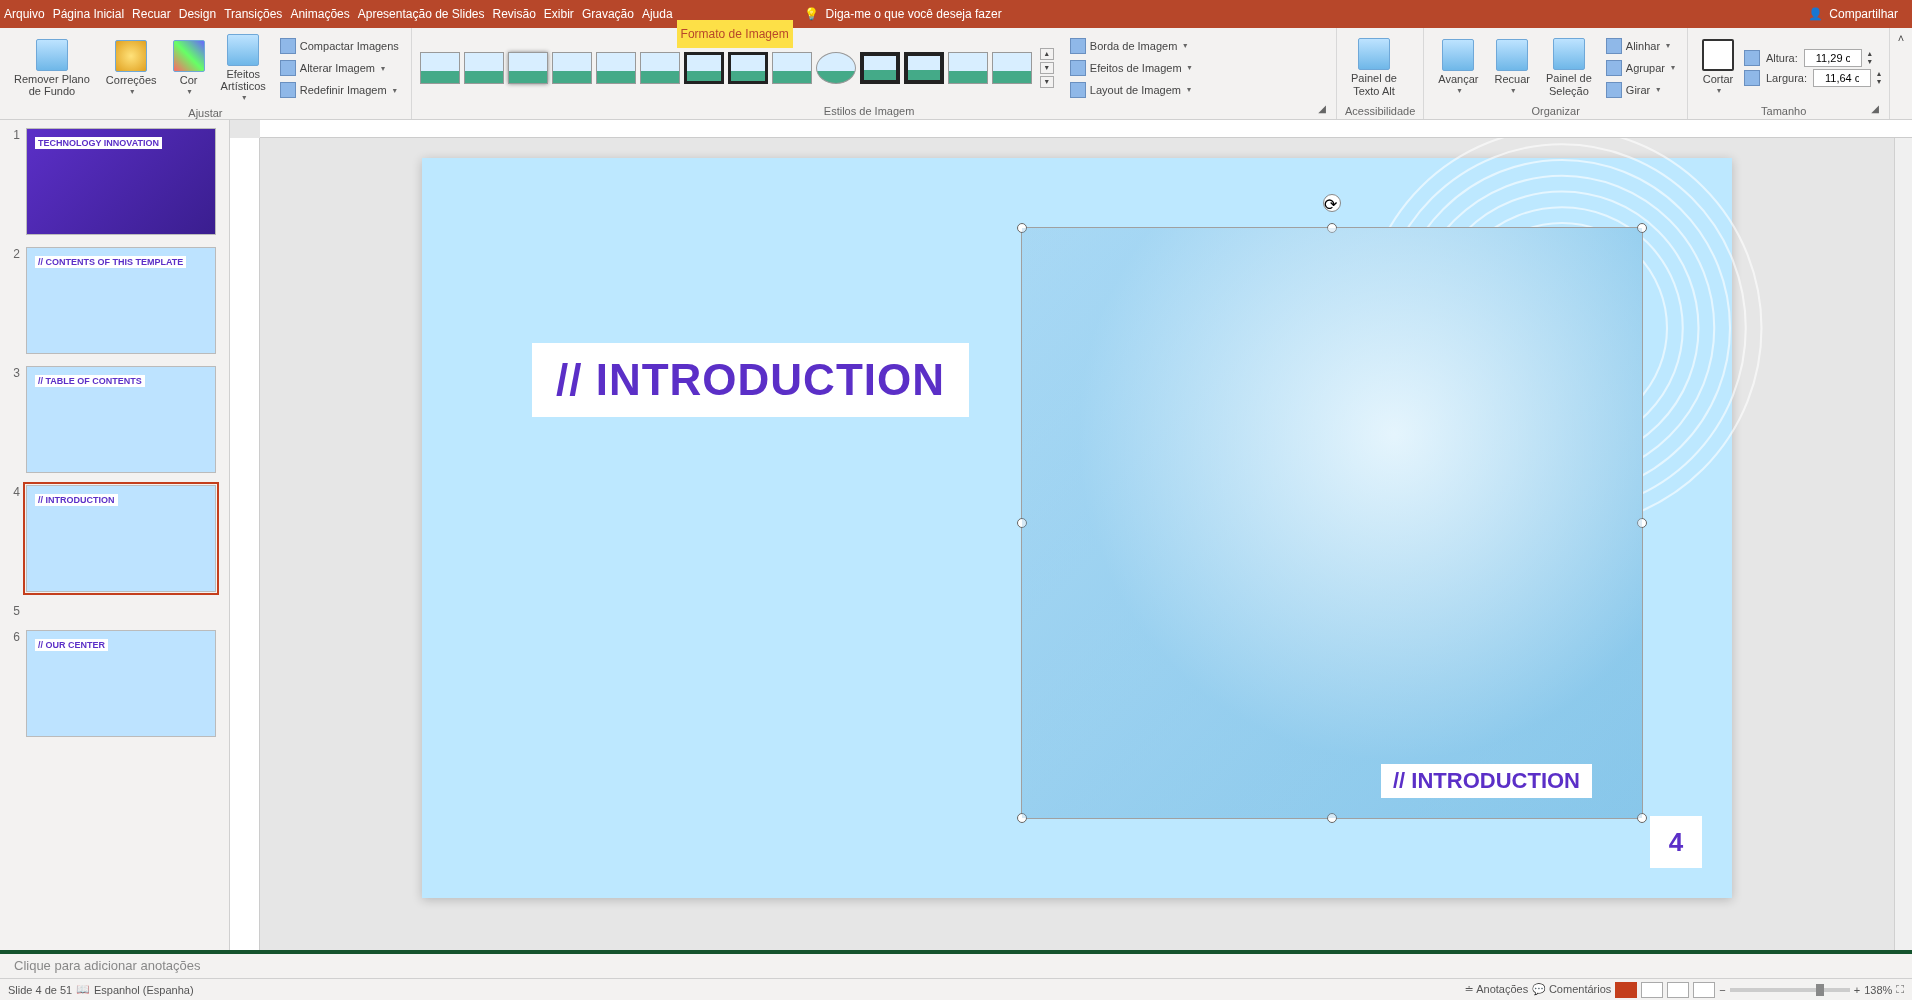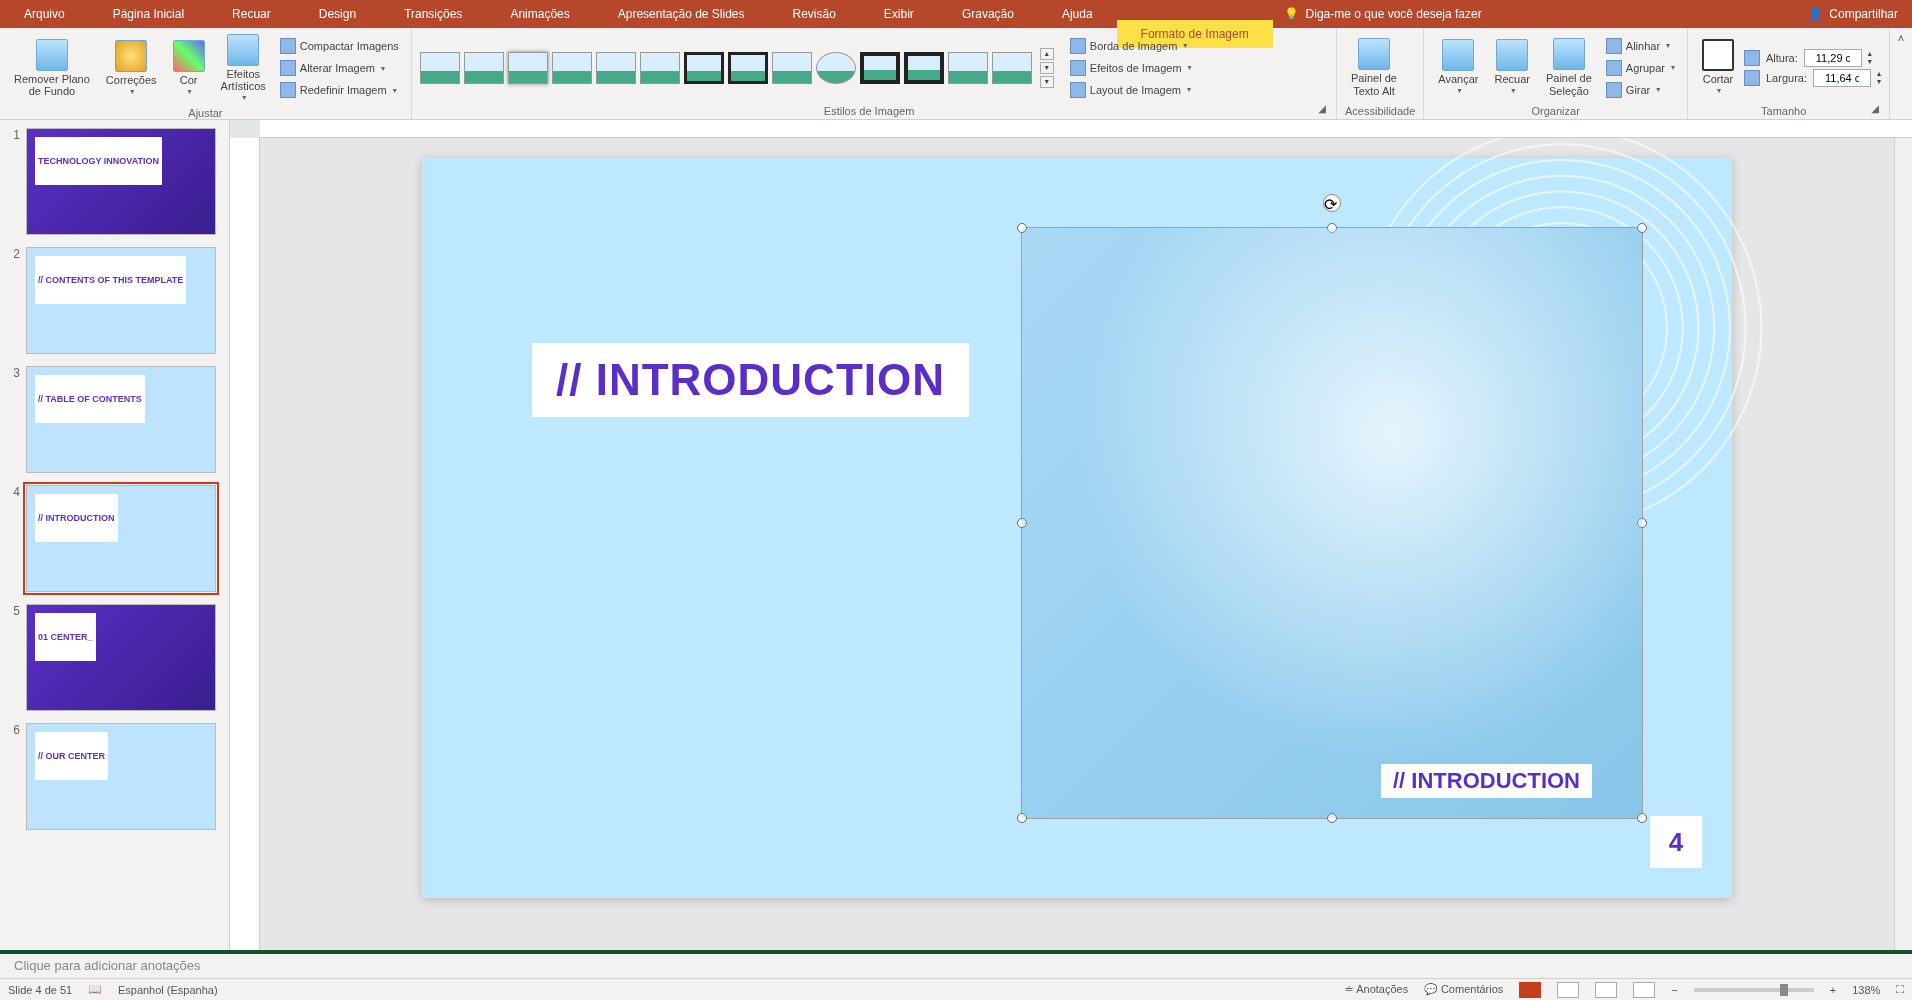--- a/index.html
+++ b/index.html
@@ -1,20 +1,20 @@
 <!DOCTYPE html>
 <html><head>
 <meta charset="utf-8">
 <style>
   * { margin: 0; padding: 0; box-sizing: border-box; font-family: "Segoe UI", Arial, sans-serif; }
   body { background: #e6e6e6; overflow: hidden; width: 1912px; height: 1000px; }
 
   
   .tabstrip { background: #b7472a; height: 28px; display: flex; align-items: center; color: #fff; font-size: 12px; }
-  .tabstrip .tab { padding: 0 24px; height: 28px; display: flex; align-items: center; cursor: pointer; }
+  .tabstrip .tab { padding: 0 4px; height: 28px; display: flex; align-items: center; cursor: pointer; }
   .tabstrip .tab.active { background: #fde047; color: #b7472a; margin-top: 40px; }
   .tabstrip .spacer { flex: 1; }
   .tabstrip .tellme { display: flex; align-items: center; padding: 0 12px; gap: 6px; }
   .tabstrip .share { padding: 0 14px; display:flex; align-items:center; gap:6px; }
 
   
   .ribbon { background: #f3f2f1; height: 92px; border-bottom: 1px solid #d0d0d0; display: flex; font-size: 11px; color: #444; }
   .group { border-right: 1px solid #d8d8d8; padding: 4px 8px 2px 8px; display: flex; flex-direction: column; justify-content: space-between; }
   .group-label { text-align: center; font-size: 11px; color: #666; padding-top: 2px;}
   .group-body { flex: 1; display: flex; align-items: center; gap: 4px; }
@@ -29,21 +29,21 @@
   .launcher { font-size:10px; color:#666; text-align:right; cursor:pointer; padding-right:2px;}
 
   
   .main { display:flex; height: calc(1000px - 28px - 92px - 22px - 28px); }
   .thumbs { width:230px; background:#f3f2f1; border-right:1px solid #d0d0d0; overflow-y:auto; padding:8px 4px 8px 8px;}
   .thumbwrap { display:flex; gap:6px; margin-bottom:12px;}
   .thumbnum { width:12px; font-size:12px; color:#666; text-align:right;}
   .thumb { width:190px; height:107px; background:#bde3ff; border:1px solid #bbb; position:relative; cursor:pointer; overflow:hidden;}
   .thumb.sel { outline:2px solid #c43e1c; outline-offset:1px;}
   .thumb.purple { background: linear-gradient(135deg,#5b2fc7,#3a1e8f); }
-  .thumb-title { position:absolute; left:8px; top:8px; background:#fff; color:#5b2fc7; font-size:9px; font-weight:bold; padding:19px 3px;}
+  .thumb-title { position:absolute; left:8px; top:8px; background:#fff; color:#5b2fc7; font-size:9px; font-weight:bold; padding:1px 3px;}
   
   
   .editor { flex:1; display:flex; flex-direction:column; background:#e6e6e6;}
   .ruler-h { height:18px; background:#fff; border-bottom:1px solid #ccc; margin-left:30px;}
   .editbody { flex:1; display:flex;}
   .ruler-v { width:30px; background:#fff; border-right:1px solid #ccc;}
   .canvas-area { flex:1; position:relative; overflow:auto; display:flex; align-items:flex-start; justify-content:center; padding:20px 40px;}
   .slide { width:1310px; height:740px; background:#bde8ff; position:relative; box-shadow:0 2px 10px rgba(0,0,0,.2);}
   
   .slide .decor-circles { position:absolute; right:-40px; top:-40px; width:420px; height:420px; }
@@ -63,21 +63,21 @@
   .rot { position:absolute; left:50%; top:-34px; transform:translateX(-50%); width:18px; height:18px; border:1px solid #888; border-radius:50%; background:#fff;}
   
   .intro-title { position:absolute; left:110px; top:185px; background:#fff; padding:12px 24px; color:#5b2fc7; font-family: "Arial Black", sans-serif; font-weight:900; font-size:44px; letter-spacing:1px;}
   .intro-body { position:absolute; left:120px; top:320px; width:480px; color:#5b2fc7; font-family: "Courier New", monospace; font-size:24px; line-height:1.5;}
   .badge { position:absolute; right:140px; bottom:100px; background:#fff; color:#5b2fc7; font-weight:900; font-size:22px; padding:4px 12px; font-family:"Arial Black",sans-serif;}
   .pagenum { position:absolute; right:30px; bottom:30px; background:#fff; width:52px; height:52px; display:flex; align-items:center; justify-content:center; color:#5b2fc7; font-size:26px; font-weight:bold;}
 
   .notes { height:28px; background:#f3f2f1; border-top:4px solid #14532d; padding:4px 14px; color:#888; font-size:13px;}
 
   
-  .status { height:22px; background:#f3f2f1; border-top:1px solid #d0d0d0; display:flex; align-items:center; font-size:11px; color:#555; padding:0 8px; gap:16px;}
+  .status { height:22px; background:#f3f2f1; border-top:1px solid #d0d0d0; display:flex; align-items:center; font-size:11px; color:#555; padding:0 8px; gap:4px;}
   .status .spacer{flex:1;}
   .status .viewbtn { width:22px; height:16px; border:1px solid #aaa; background:#fff; cursor:pointer;}
   .status .viewbtn.active{ background:#c43e1c; border-color:#c43e1c;}
   .zoomtrack { width:120px; height:4px; background:#ccc; position:relative;}
   .zoomtrack .knob{ position:absolute; top:-4px; left:72%; width:8px; height:12px; background:#888;}
   
   .sb-v { width:18px; background:#f0f0f0; border-left:1px solid #d0d0d0;}
   
   .ico-small{ width:16px; height:16px; background:#8fb8e8; border:1px solid #6a90c0; display:inline-block;}
   .drop::after{content:"▾"; font-size:8px; margin-left:2px; color:#666;}
@@ -292,23 +292,20 @@
         </div>
       </div>
       <div class="thumbwrap">
         <div class="thumbnum">4</div>
         <div class="thumb sel">
           <div class="thumb-title">// INTRODUCTION</div>
         </div>
       </div>
       <div class="thumbwrap">
         <div class="thumbnum">5</div>
-        <div class="thumb purple">
-          <div class="thumb-title" style="background: rgb(255, 255, 255); color: rgb(91, 47, 199);">01 CENTER_</div>
-        </div>
       </div>
       <div class="thumbwrap">
         <div class="thumbnum">6</div>
         <div class="thumb">
           <div class="thumb-title">// OUR CENTER</div>
         </div>
       </div>
     </div>
 
   <div class="editor">

